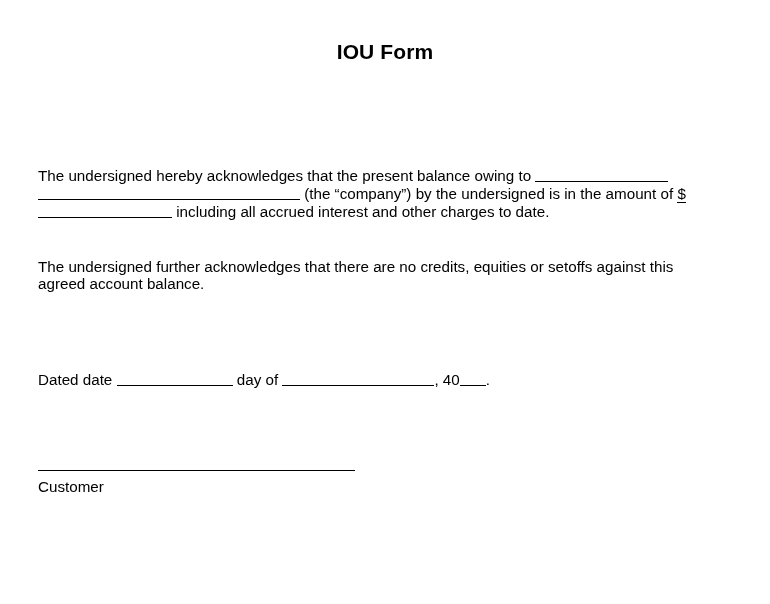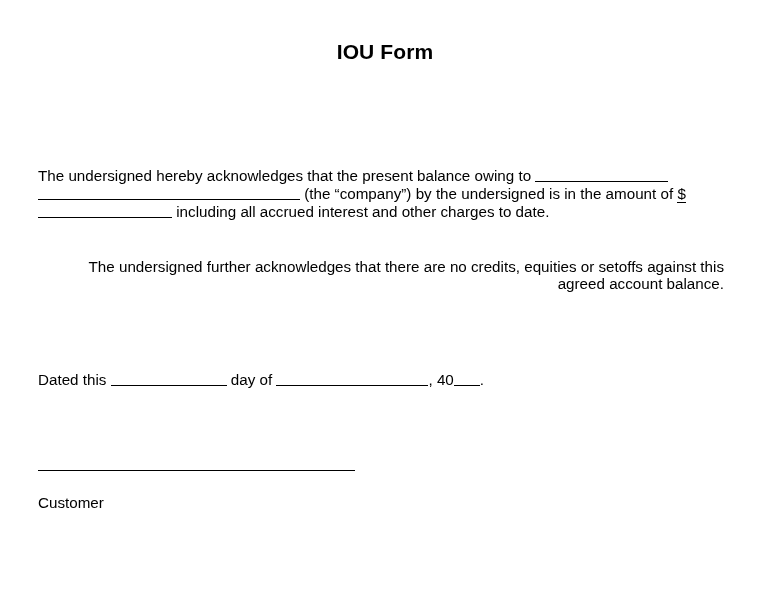--- a/index.html
+++ b/index.html
@@ -44,21 +44,21 @@
     position: absolute;
     left: 38px;
     width: 686px;
     font-size: 15.2px;
     line-height: 17px;
     color: #000000;
     text-align: left;
   }
 
   #para-owing  { top: 166px; }
-  #para-credits{ top: 258px; text-align: right; }
+  #para-credits{ top: 258px; }
   #line-dated  { top: 370px; }
 
   
   .blank {
     display: inline-block;
     border-bottom: 1.6px solid #000000;
     vertical-align: baseline;
     height: 15px;
     margin-bottom: -1px;
   }
@@ -81,37 +81,37 @@
     left: 38px;
     top: 470px;
     width: 400px;
   }
   .signature-rule {
     width: 317px;
     height: 0;
     border-bottom: 1.6px solid #000000;
   }
   .signature-label {
-    margin-top: 22px;
+    margin-top: 6px;
     font-size: 15.2px;
     line-height: 19px;
     color: #000000;
   }
 </style>
 </head>
 <body>
 
 <div class="page">
 
   <div class="doc-title">IOU Form</div>
 
   <div class="body-block" id="para-owing"><span>The undersigned hereby acknowledges that the present balance owing to</span> <span class="blank blank-w-name"></span><span class="blank blank-w-name2"></span> <span>(the “company”) by the undersigned is in the amount</span> <span>of</span> <span class="dollar-underlined">$</span><span class="blank blank-w-amount"></span> <span>including all accrued interest and other charges to date.</span></div>
 
   <div class="body-block" id="para-credits">The undersigned further acknowledges that there are no credits, equities or setoffs against this agreed account balance.</div>
 
-  <div class="body-block" id="line-dated"><span>Dated this</span> <span class="blank blank-w-date"></span> <span>day of</span> <span class="blank blank-w-month"></span><span>, 40</span><span class="blank blank-w-year"></span><span>.</span></div>
+  <div class="body-block" id="line-dated"><span>Dated date</span> <span class="blank blank-w-date"></span> <span>day of</span> <span class="blank blank-w-month"></span><span>, 40</span><span class="blank blank-w-year"></span><span>.</span></div>
 
   <div id="signature-area">
     <div class="signature-rule"></div>
     <div class="signature-label">Customer</div>
   </div>
 
 </div>
 
 </body></html>

